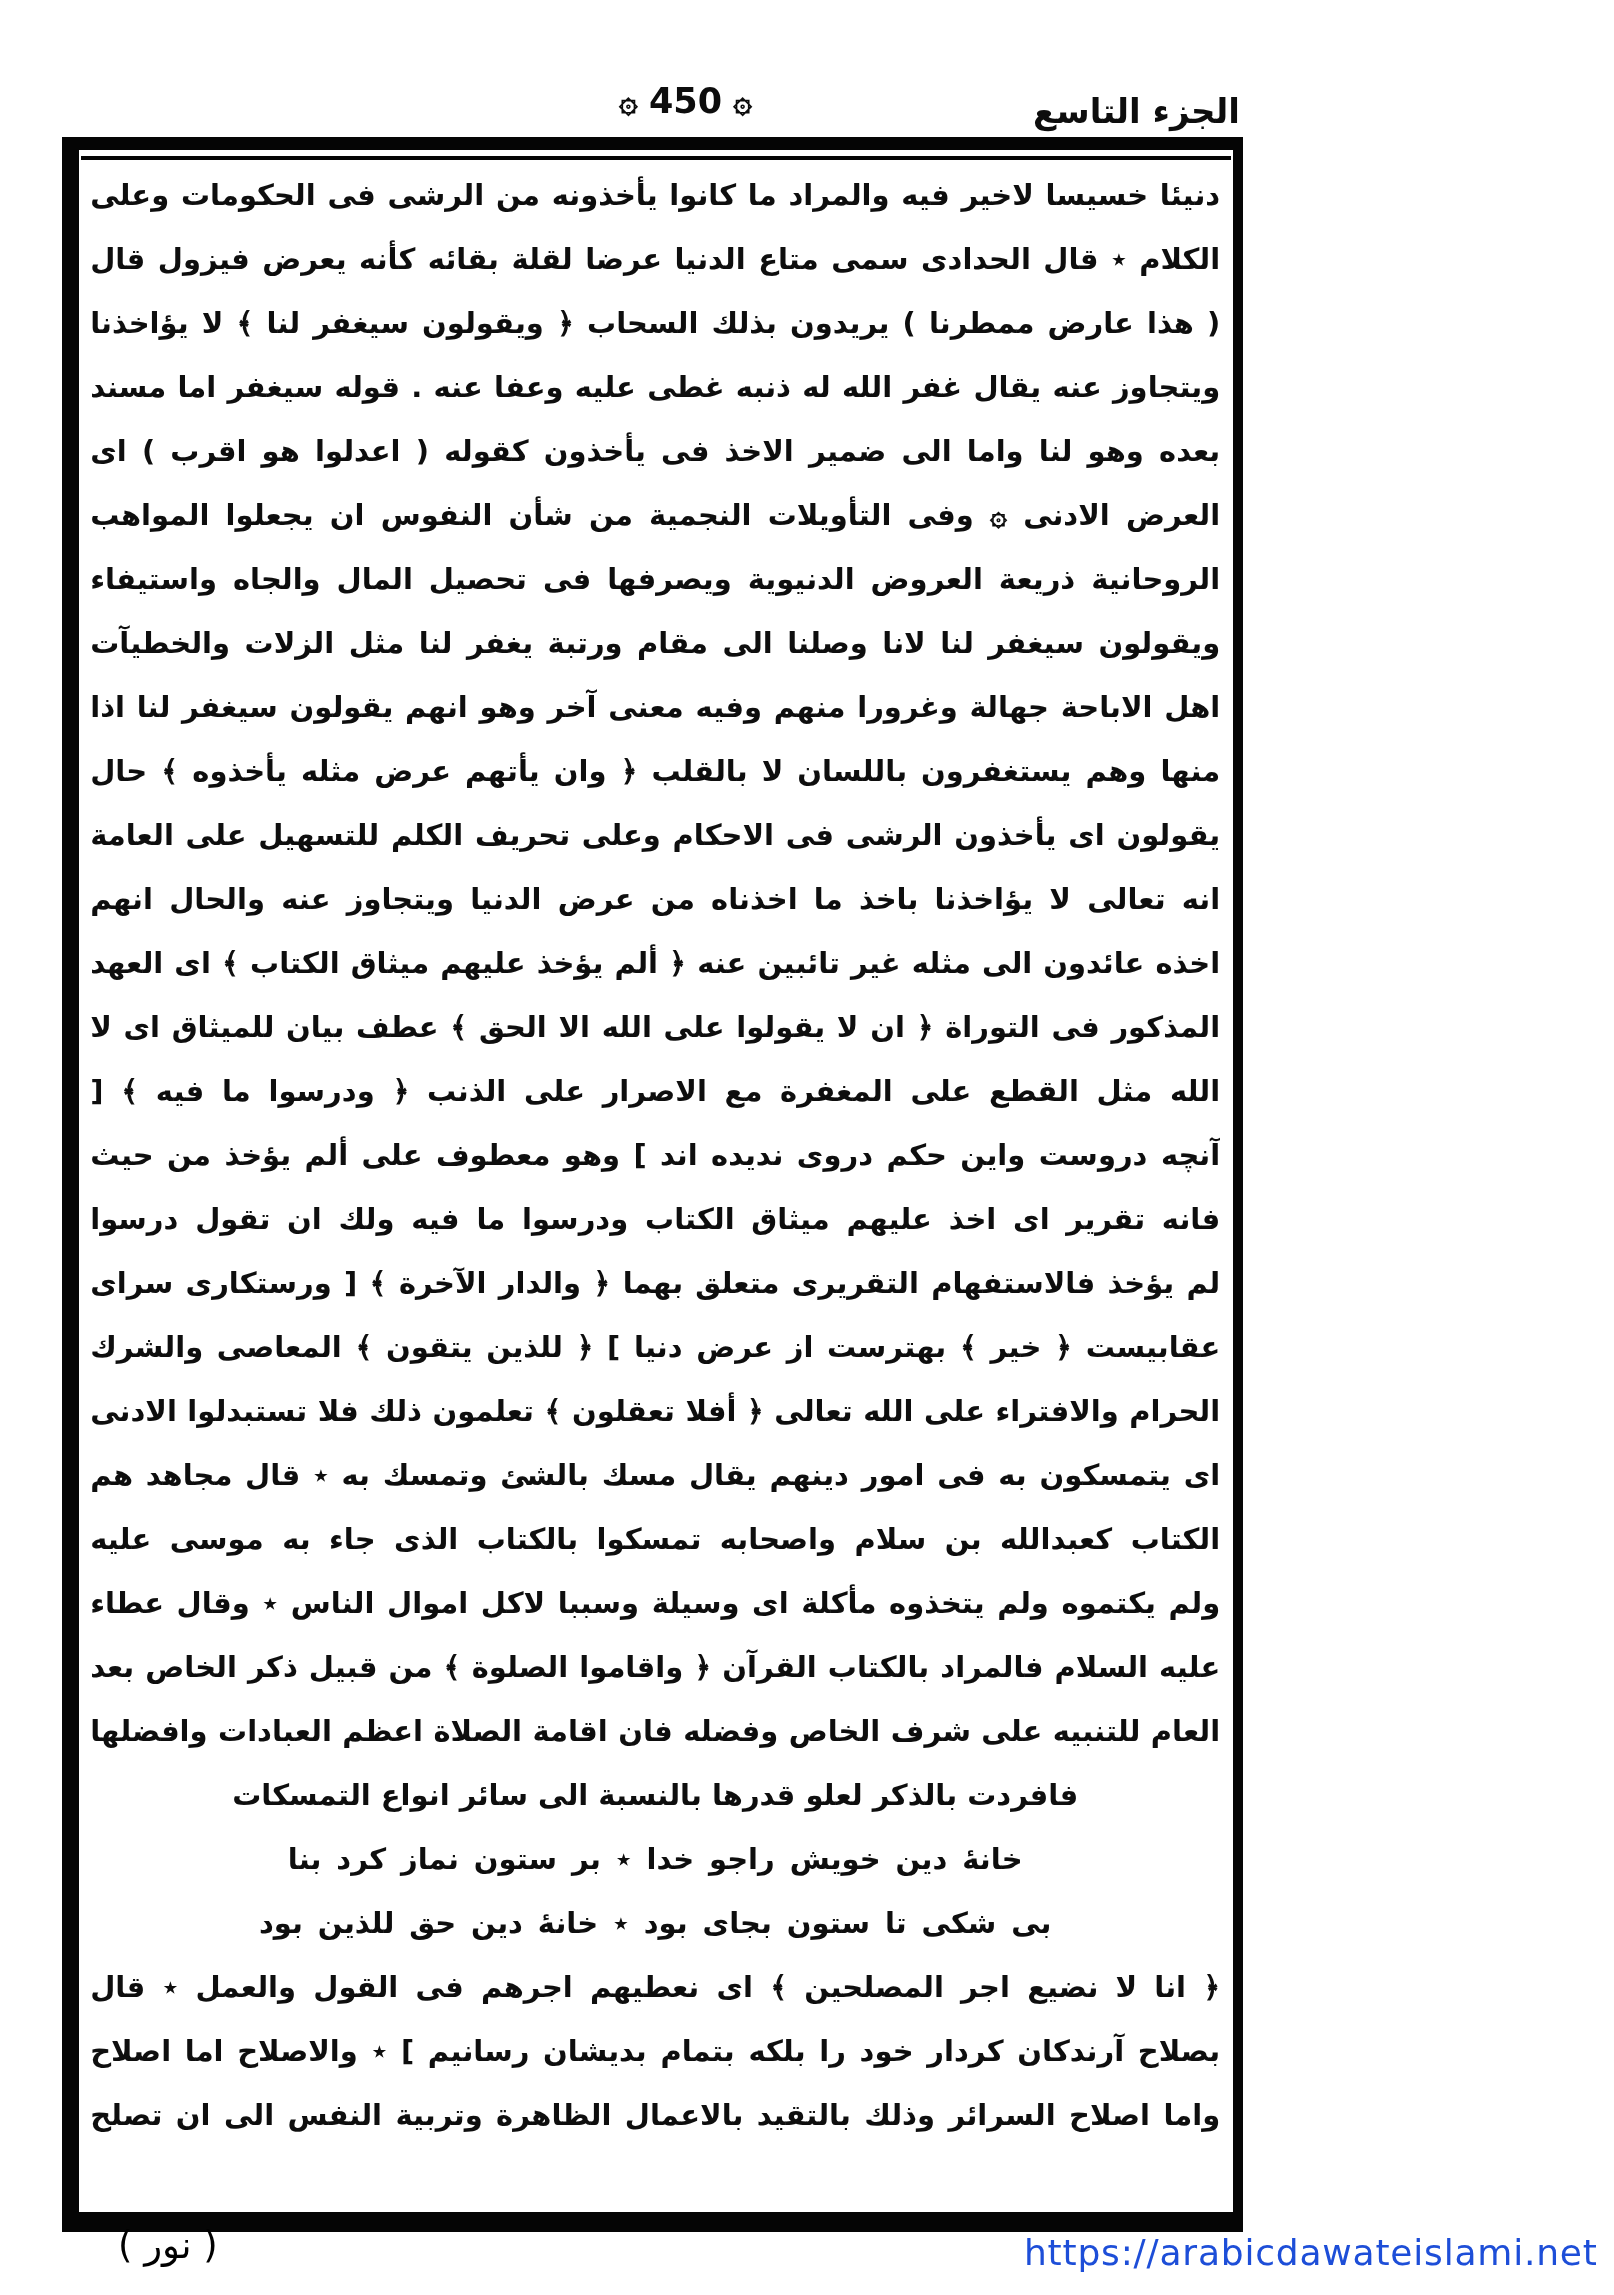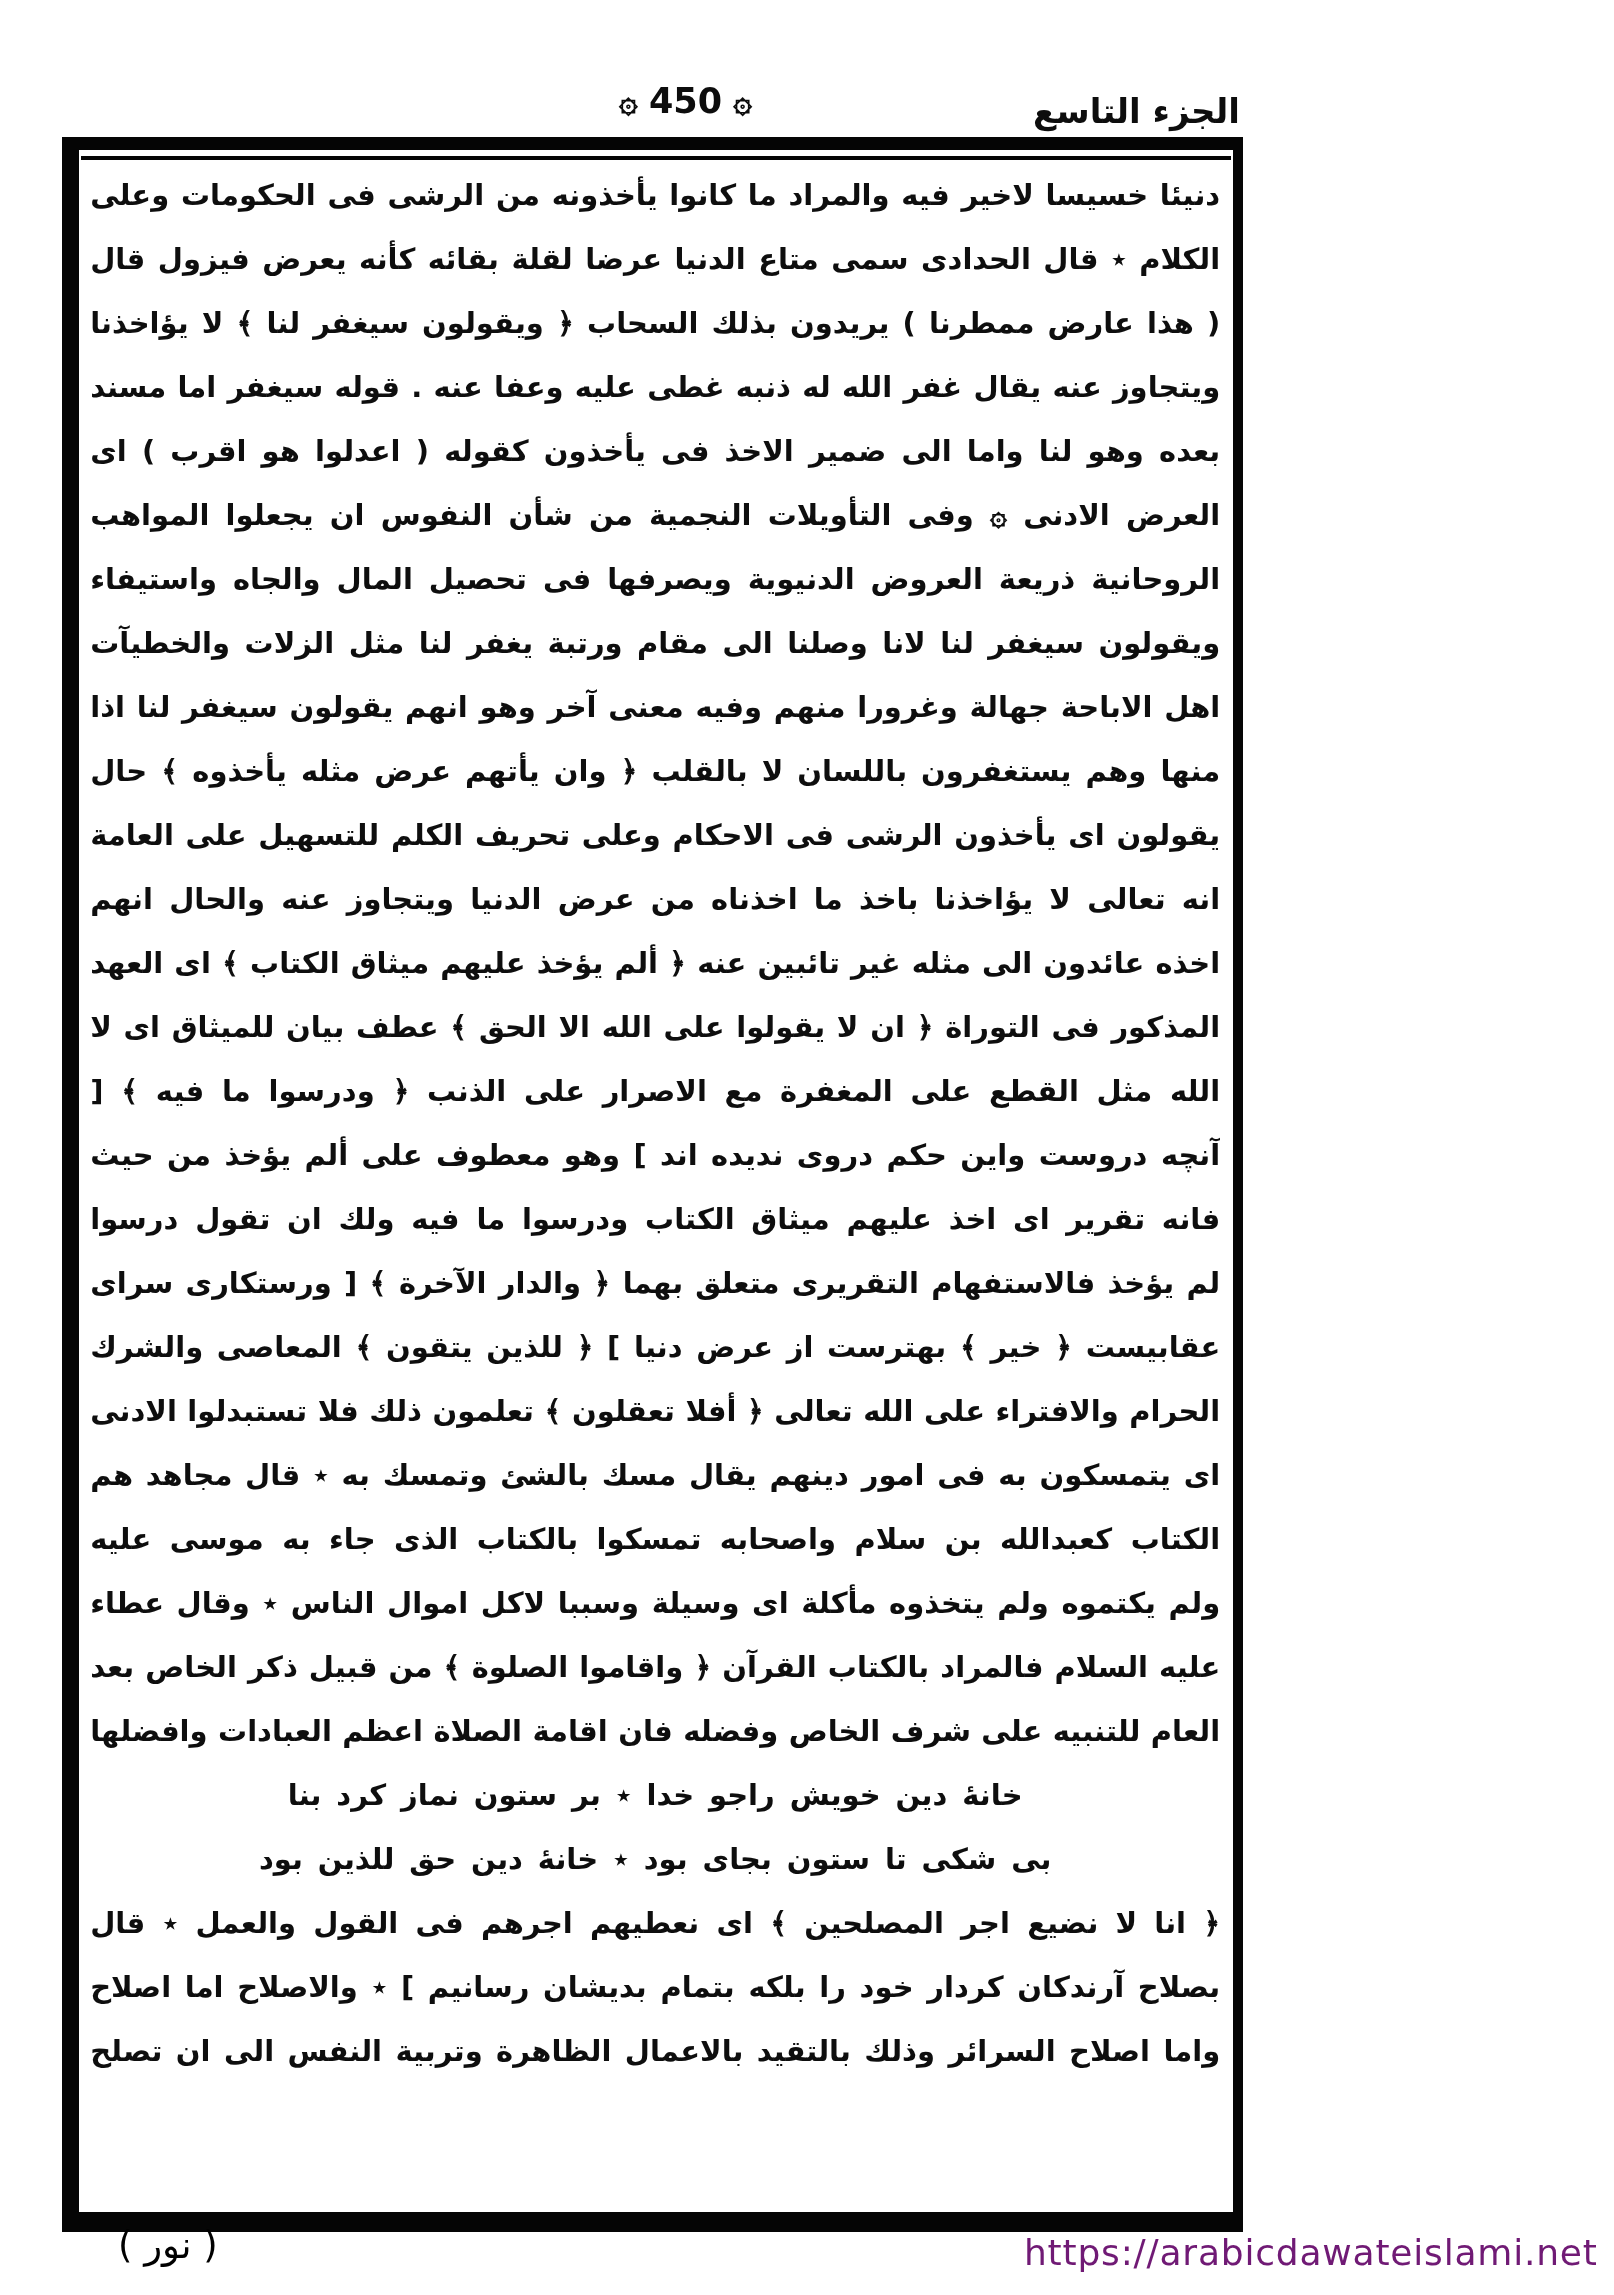--- a/index.html
+++ b/index.html
@@ -45,21 +45,21 @@
   .line.center{text-align:center;text-align-last:center;}
   .line.verse{text-align:left;text-align-last:center;word-spacing:4.8px;}
 
   
   .catchword{
     position:absolute;left:118px;top:2224px;
     font-size:37px;font-weight:400;color:#000000;direction:rtl;
   }
   .watermark{
     position:absolute;left:1024px;top:2232px;
-    font-size:36px;font-weight:400;color:#701a75;letter-spacing:0.8px;
+    font-size:36px;font-weight:400;color:#1d4ed8;letter-spacing:0.8px;
   }
 </style>
 </head>
 <body>
 
 <div class="page">
 
   <div class="juz-title">الجزء التاسع</div>
 
   <div class="page-number-wrap">
@@ -89,20 +89,21 @@
         <div class="line justify">آنچه دروست واين حكم دروى نديده اند ] وهو معطوف على ألم يؤخذ من حيث المعنى</div>
         <div class="line justify">فانه تقرير اى اخذ عليهم ميثاق الكتاب ودرسوا ما فيه ولك ان تقول درسوا عطف على</div>
         <div class="line justify">لم يؤخذ فالاستفهام التقريرى متعلق بهما ﴿ والدار الآخرة ﴾ [ ورستكارى سراى ديكر كه</div>
         <div class="line justify">عقابيست ﴿ خير ﴾ بهترست از عرض دنيا ] ﴿ للذين يتقون ﴾ المعاصى والشرك واكل</div>
         <div class="line justify">الحرام والافتراء على الله تعالى ﴿ أفلا تعقلون ﴾ تعلمون ذلك فلا تستبدلوا الادنى المؤدى</div>
         <div class="line justify">اى يتمسكون به فى امور دينهم يقال مسك بالشئ وتمسك به ٭ قال مجاهد هم الذين آمنوا من اهل</div>
         <div class="line justify">الكتاب كعبدالله بن سلام واصحابه تمسكوا بالكتاب الذى جاء به موسى عليه السلام فلم يحرفوه</div>
         <div class="line justify">ولم يكتموه ولم يتخذوه مأكلة اى وسيلة وسببا لاكل اموال الناس ٭ وقال عطاء هم امة محمد</div>
         <div class="line justify">عليه السلام فالمراد بالكتاب القرآن ﴿ واقاموا الصلوة ﴾ من قبيل ذكر الخاص بعد ذكر</div>
         <div class="line justify">العام للتنبيه على شرف الخاص وفضله فان اقامة الصلاة اعظم العبادات وافضلها بعد الايمان</div>
+        <div class="line center">فافردت بالذكر لعلو قدرها بالنسبة الى سائر انواع التمسكات</div>
         <div class="line verse">خانهٔ دين خويش راجو خدا ٭ بر ستون نماز كرد بنا</div>
         <div class="line verse">بى شكى تا ستون بجاى بود ٭ خانهٔ دين حق للذين بود</div>
         <div class="line justify">﴿ انا لا نضيع اجر المصلحين ﴾ اى نعطيهم اجرهم فى القول والعمل ٭ قال الكاشفى [ مزد كار</div>
         <div class="line justify">بصلاح آرندكان كردار خود را بلكه بتمام بديشان رسانيم ] ٭ والاصلاح اما اصلاح الظواهر</div>
         <div class="line justify">واما اصلاح السرائر وذلك بالتقيد بالاعمال الظاهرة وتربية النفس الى ان تصلح لقبول فيض</div>
       </div>
   </div>
 
   <div class="catchword">( نور )</div>
 

